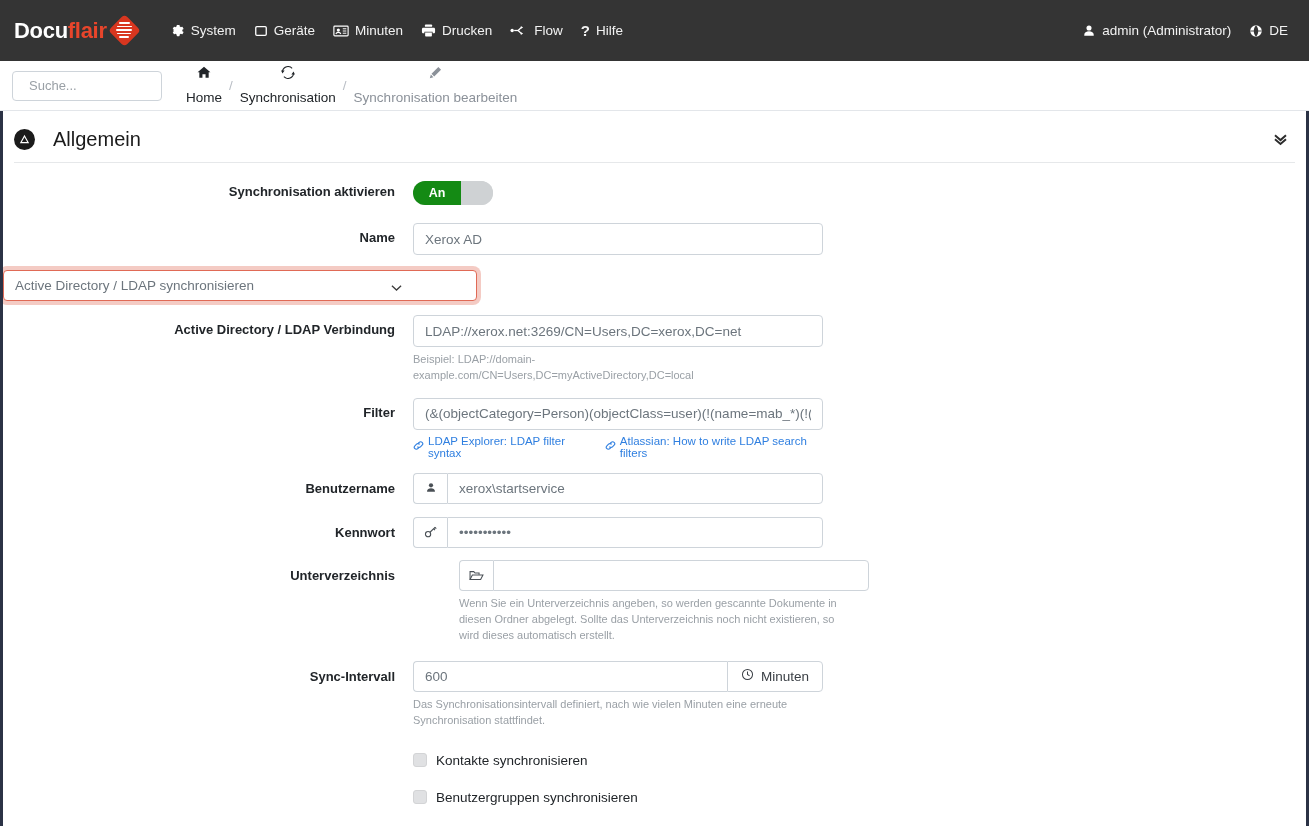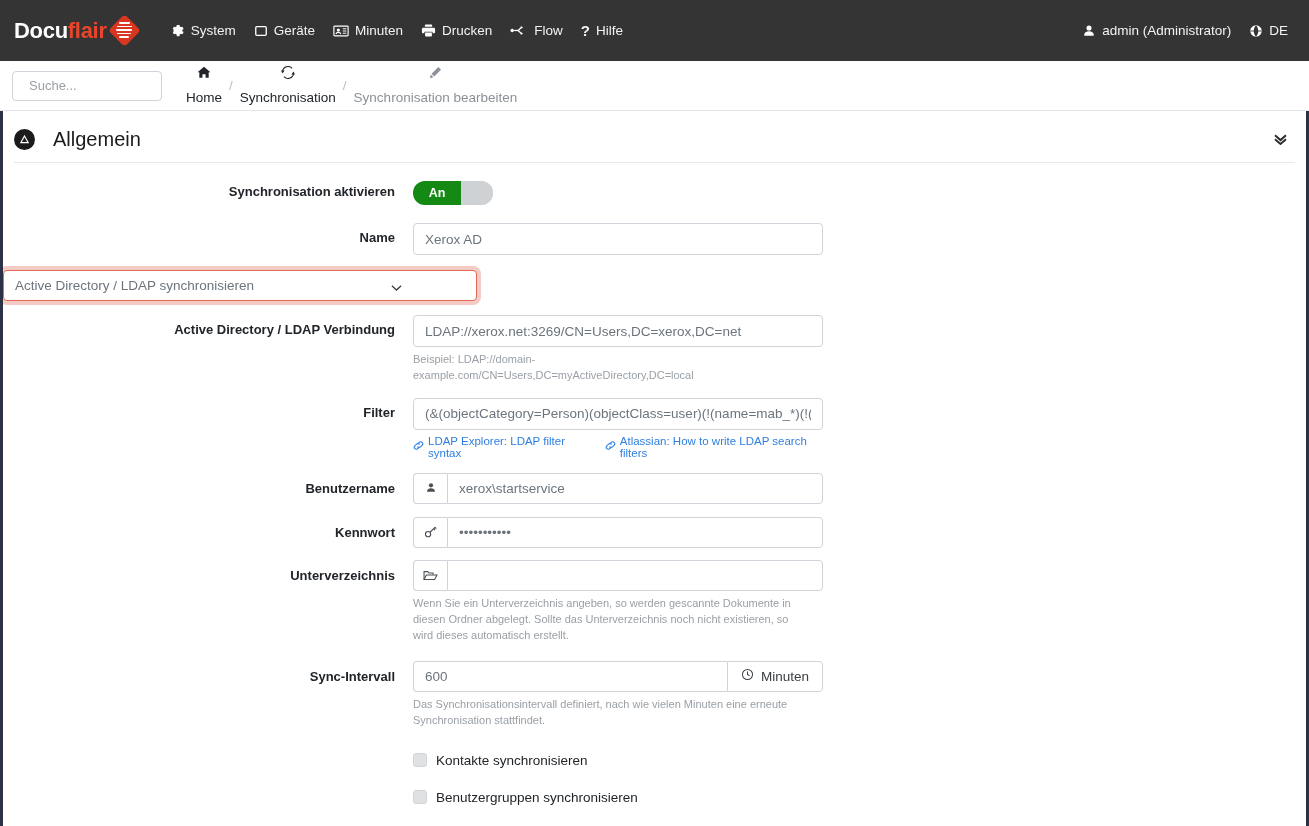--- a/index.html
+++ b/index.html
@@ -433,21 +433,21 @@
                 <circle cx="4.6" cy="9.4" r="3"></circle>
                 <path d="M6.8 7.2L13 1.4"></path>
                 <path d="M11 3.2l1.6 1.6M12.6 1.6l1.5 1.5"></path>
               </svg>
           </span>
           <input class="field" type="text" value="•••••••••••" style="">
         </div>
       </div>
     </div>
 
-    <div class="row" style="margin-top:10px;">
+    <div class="row" style="margin-top:10px;gap:46px;">
       <div class="lbl" style="padding-top:8px;">Unterverzeichnis</div>
       <div class="ctl">
         <div class="igroup">
           <span class="iaddon">
             <svg width="15" height="13" viewBox="0 0 17 14" fill="none" stroke="#4a5056" stroke-width="1.2">
                 <path d="M1.2 11.6V2.6h4.2l1.4 1.6h4.6v2"></path>
                 <path d="M1.2 11.6l2.6-5.2h12l-2.6 5.2z"></path>
               </svg>
           </span>
           <input class="field" type="text" value="" style="">

